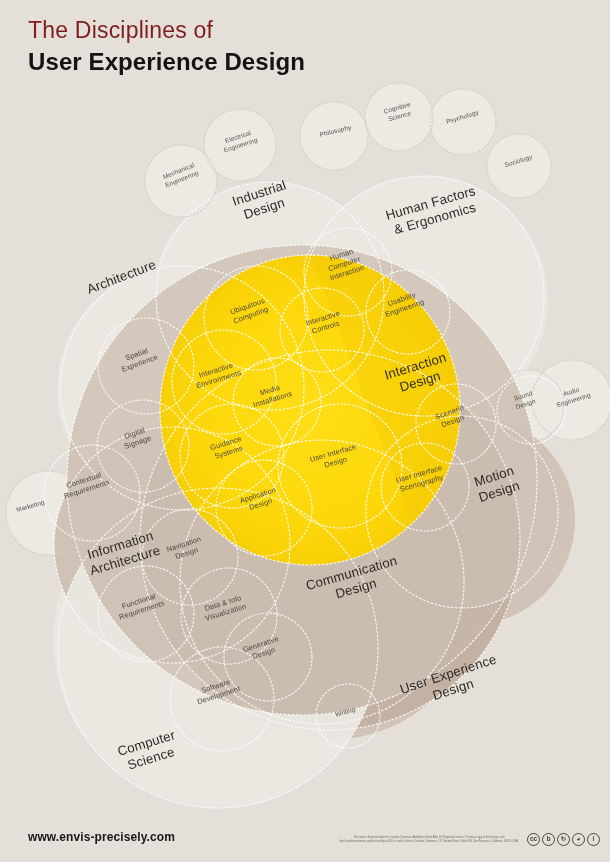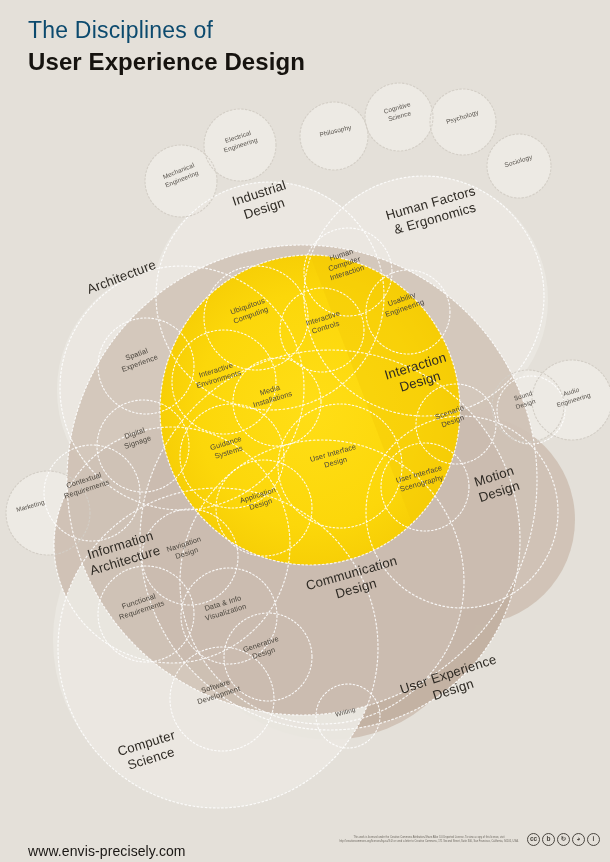--- a/index.html
+++ b/index.html
@@ -8,30 +8,30 @@
     width:610px;height:862px;
     background:#E4E0D9;
     font-family:"Liberation Sans", sans-serif;
     overflow:hidden;
     position:relative;
   }
   #poster{position:absolute;inset:0;width:610px;height:862px;}
 
   .hdr{position:absolute;left:28px;top:16px;z-index:5;}
   .hdr .l1{
-    font-size:23px;font-weight:300;color:#0c4a6e;letter-spacing:.2px;
+    font-size:23px;font-weight:300;color:#7f1d1d;letter-spacing:.2px;
     line-height:1.25;
   }
   .hdr .l2{
     font-size:24px;font-weight:bold;color:#16130f;letter-spacing:.1px;
     line-height:1.25;margin-top:2px;
   }
 
-  .ftr{position:absolute;left:28px;bottom:3px;z-index:5;
-    font-size:14px;font-weight:normal;color:#1a1714;letter-spacing:.1px;}
+  .ftr{position:absolute;left:28px;bottom:18px;z-index:5;
+    font-size:12px;font-weight:bold;color:#1a1714;letter-spacing:.1px;}
 
   .lic{position:absolute;right:10px;bottom:16px;z-index:5;
     display:flex;align-items:center;gap:5px;}
   .lic-txt{font-size:2.6px;line-height:1.5;color:#6d6860;text-align:center;
     max-width:186px;font-family:"Liberation Sans",sans-serif;}
   .cc{display:flex;gap:2px;}
   .cc i{display:block;width:11px;height:11px;border:1.1px solid #4a4views;
     border:1.1px solid #4a4640;border-radius:50%;position:relative;
     font-style:normal;font-size:6.5px;line-height:9px;text-align:center;
     color:#4a4640;font-weight:bold;}

